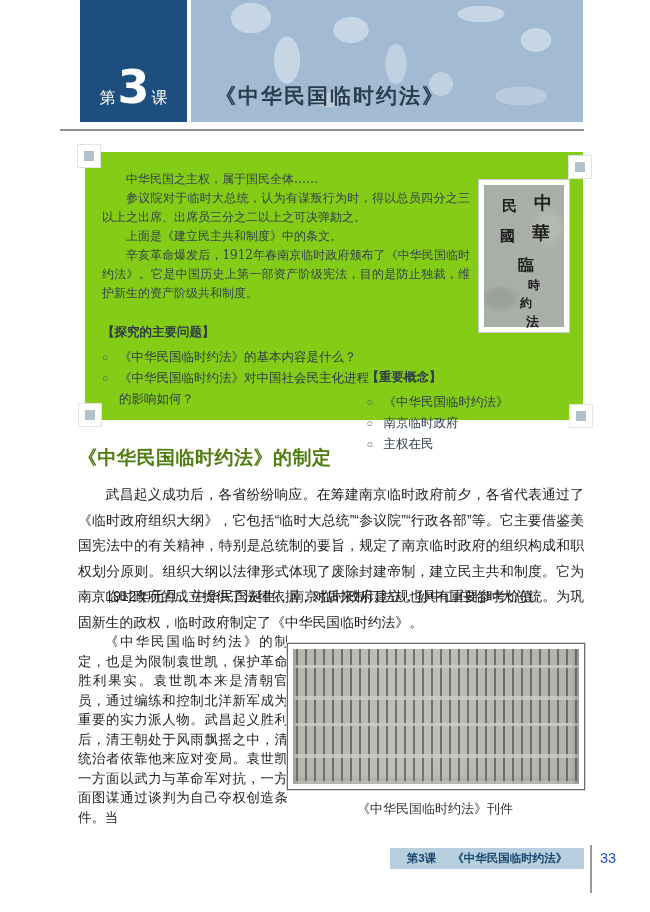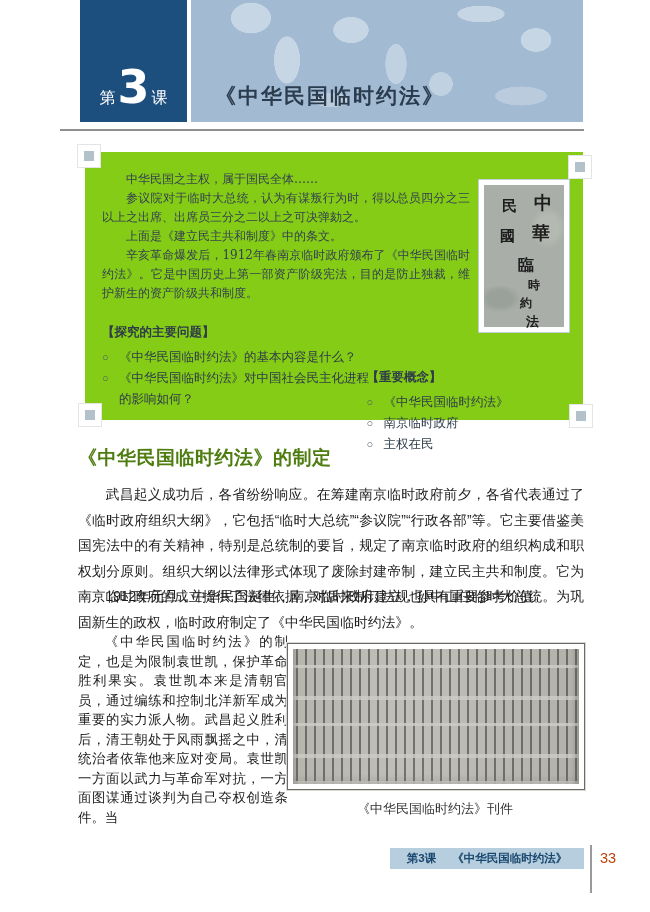--- a/index.html
+++ b/index.html
@@ -79,21 +79,21 @@
       linear-gradient(90deg,rgba(90,90,85,0.25),transparent 6px),
       linear-gradient(270deg,rgba(90,90,85,0.3),transparent 8px),
       linear-gradient(0deg,rgba(120,120,112,0.25),transparent 10px);}
   .figure-caption{position:absolute;left:287px;top:800px;width:296px;text-align:center;font-size:13px;color:#333;}
 
   
   .footer-bar{position:absolute;left:390px;top:848px;width:194px;height:21px;background:#b7cede;
       display:flex;align-items:center;justify-content:center;color:#17466e;font-size:11.5px;font-weight:bold;}
   .footer-bar .gap{display:inline-block;width:16px;}
   .footer-line{position:absolute;left:590px;top:845px;width:2px;height:48px;background:#9a9a9a;}
-  .page-number{position:absolute;left:600px;top:850px;font-size:14.5px;color:#c2410c;}
+  .page-number{position:absolute;left:600px;top:850px;font-size:14.5px;color:#1d4ed8;}
 </style>
 </head>
 <body>
 
 <div class="page">
 
   <div class="lesson-box">
     <div class="row">
       <span class="lesson-prefix">第</span>
       <span class="lesson-number">3</span>

